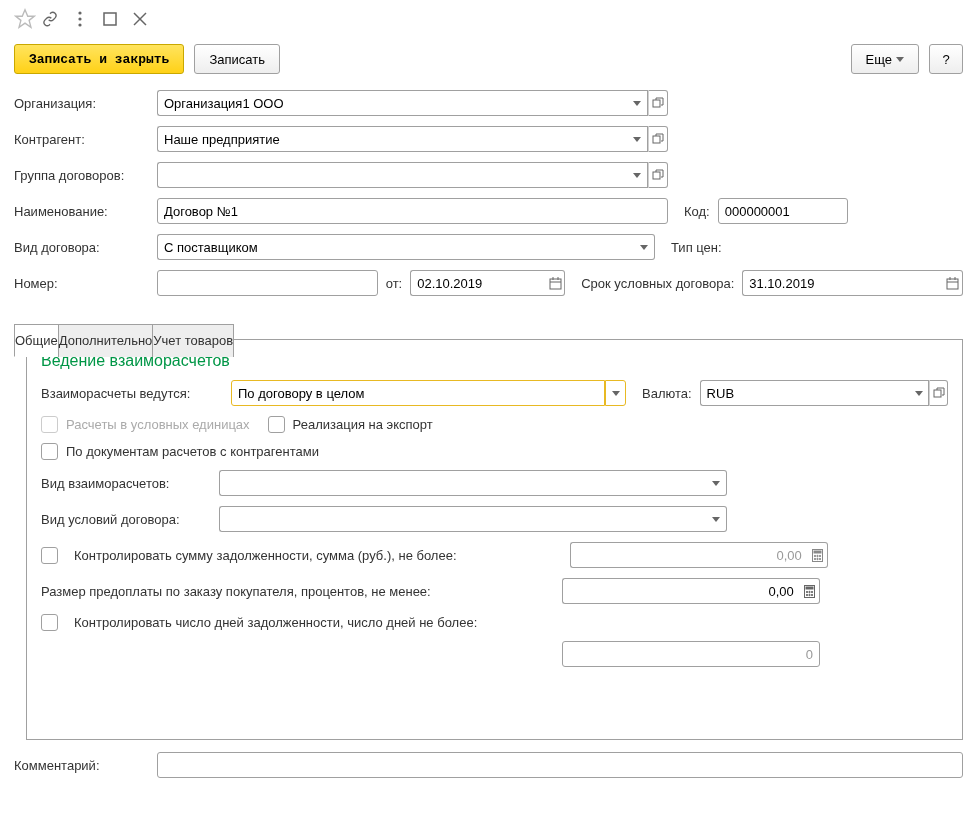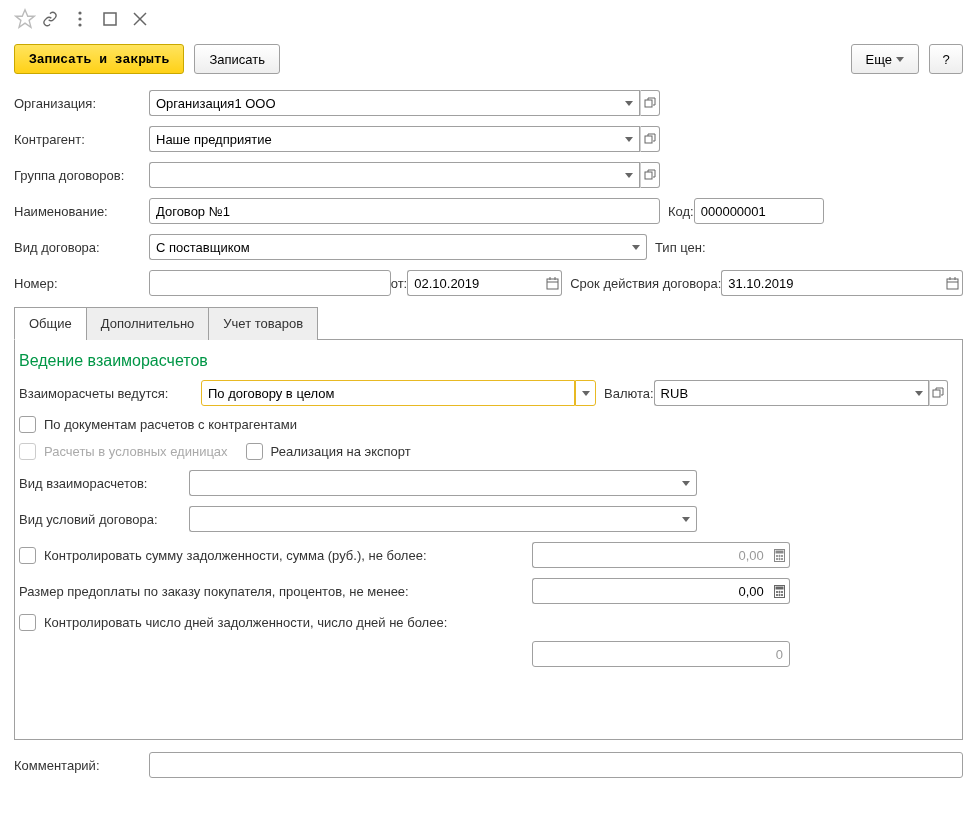--- a/index.html
+++ b/index.html
@@ -7,35 +7,35 @@
 .header-row { display: flex; align-items: center; margin-bottom: 14px; }
 .star-icon { width: 22px; height: 22px; margin-right: 6px; }
 .title { font-size: 21px; font-weight: normal; flex: 1; }
 .header-icons { display: flex; gap: 14px; align-items: center; }
 .header-icons span { cursor: pointer; display: inline-flex; width: 16px; height: 16px; align-items: center; justify-content: center; }
 .toolbar { display: flex; gap: 10px; align-items: center; margin-bottom: 16px; }
 .btn { border: 1px solid #a0a0a0; border-radius: 3px; padding: 6px 14px; font-size: 13px; cursor: pointer; background: linear-gradient(#fff,#eee); height: 30px; display: inline-flex; align-items: center; gap: 4px; }
 .btn-primary { background: linear-gradient(#ffe45e,#ffd117); border-color: #c9a800; font-weight: bold; font-family: Liberation Mono, monospace; }
 .btn-sq { width: 34px; justify-content: center; padding: 0; }
 .spacer { flex: 1; }
-.form-row { display: flex; align-items: center; margin-bottom: 10px; }
+.form-row { display: flex; align-items: center; margin-bottom: 10px; gap: 8px; }
 .label { width: 135px; }
 .field { display: flex; flex: 1; }
 .input { border: 1px solid #a0a0a0; border-radius: 3px; height: 26px; padding: 0 6px; font-size: 13px; width: 100%; background: #fff; }
 .input:disabled { color: #999; }
 .combo { display: flex; }
 .combo .input { border-top-right-radius: 0; border-bottom-right-radius: 0; border-right: none; }
 .combo-btn { width: 22px; height: 26px; border: 1px solid #a0a0a0; background: #fff; display: inline-flex; align-items: center; justify-content: center; cursor: pointer; border-left: none; }
 .combo-btn:last-child { border-top-right-radius: 3px; border-bottom-right-radius: 3px; }
 .combo-btn.sep { border-left: 1px solid #d0d0d0; }
 .caret-down { width: 0; height: 0; border-left: 4px solid transparent; border-right: 4px solid transparent; border-top: 5px solid #666; }
 .tabs { display: flex; border-bottom: 1px solid #a0a0a0; margin-bottom: 0; }
-.tab { padding: 8px 14px; border: 1px solid #a0a0a0; border-bottom: none; background: #eee; cursor: pointer; margin-right: -1px; position: relative; top: 1px; }
+.tab { padding: 8px 0; border: 1px solid #a0a0a0; border-bottom: none; background: #eee; cursor: pointer; margin-right: -1px; position: relative; top: 18px; }
 .tab.active { background: #fff; border-bottom: 1px solid #fff; }
-.tab-body { border: 1px solid #a0a0a0; border-top: none; padding: 12px 14px 14px 4px; min-height: 400px; }
+.tab-body { border: 1px solid #a0a0a0; border-top: none; padding: 12px 14px 14px 14px; min-height: 400px; margin-left: 12px; }
 .section-title { color: #009646; font-size: 16px; margin-bottom: 10px; }
 .check { width: 17px; height: 17px; border: 1px solid #a0a0a0; border-radius: 3px; display: inline-block; margin-right: 8px; cursor: pointer; flex-shrink: 0; }
 .check.disabled { border-color: #ccc; }
 .check-row { display: flex; align-items: center; margin-bottom: 10px; }
 .check-row.disabled { color: #aaa; }
 .num-input { text-align: right; }
 .calc-btn { width: 22px; height: 26px; border: 1px solid #a0a0a0; border-left: none; background: #fff; display: inline-flex; align-items: center; justify-content: center; border-top-right-radius: 3px; border-bottom-right-radius: 3px; }
 .highlight { border: 1px solid #e8b923 !important; }
 svg { display: block; }
 </style>
@@ -165,21 +165,21 @@
     <input class="input" value="02.10.2019" style="">
     <div class="combo-btn" style="border-top-right-radius:3px;border-bottom-right-radius:3px">
         <svg width="13" height="13" viewBox="0 0 13 13" fill="none" stroke="#666" stroke-width="1">
           <rect x="1" y="2" width="11" height="10"></rect>
           <line x1="1" y1="5" x2="12" y2="5"></line>
           <line x1="4" y1="0" x2="4" y2="3"></line>
           <line x1="9" y1="0" x2="9" y2="3"></line>
         </svg>
       </div>
   </div>
-  <div style="margin-left:8px">Срок действия договора:</div>
+  <div style="margin-left:8px">Срок условных договора:</div>
   <div class="combo" style="flex:1">
     <input class="input" value="31.10.2019" style="">
     <div class="combo-btn" style="border-top-right-radius:3px;border-bottom-right-radius:3px">
         <svg width="13" height="13" viewBox="0 0 13 13" fill="none" stroke="#666" stroke-width="1">
           <rect x="1" y="2" width="11" height="10"></rect>
           <line x1="1" y1="5" x2="12" y2="5"></line>
           <line x1="4" y1="0" x2="4" y2="3"></line>
           <line x1="9" y1="0" x2="9" y2="3"></line>
         </svg>
       </div>
@@ -211,30 +211,30 @@
         </div>
       <div class="combo-btn sep">
           <svg width="12" height="12" viewBox="0 0 12 12" fill="none" stroke="#666" stroke-width="1">
             <rect x="1" y="3" width="7" height="7"></rect>
             <path d="M4 3V1h7v7h-2"></path>
           </svg>
         </div>
     </div>
   </div>
 
-  <div class="check-row">
-    <span class="check"></span>
-    <span>По документам расчетов с контрагентами</span>
-  </div>
-
   <div class="check-row disabled">
     <span class="check disabled"></span>
     <span style="margin-right:18px">Расчеты в условных единицах</span>
     <span class="check"></span>
     <span style="color:#333">Реализация на экспорт</span>
+  </div>
+
+  <div class="check-row">
+    <span class="check"></span>
+    <span>По документам расчетов с контрагентами</span>
   </div>
 
   <div class="form-row">
     <div style="width:170px">Вид взаиморасчетов:</div>
     <div class="combo" style="width:508px">
       <input class="input" value="" style="">
       <div class="combo-btn" style="border-top-right-radius:3px;border-bottom-right-radius:3px">
           <span class="caret-down"></span>
         </div>
     </div>

